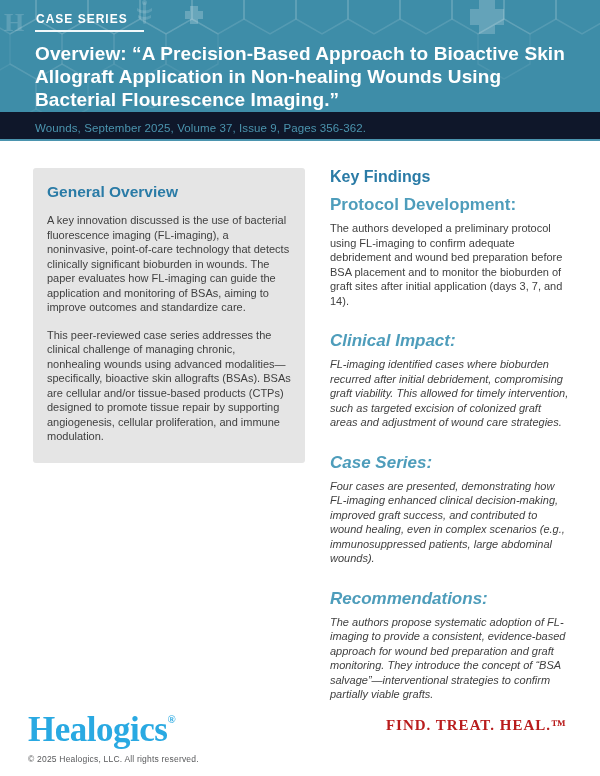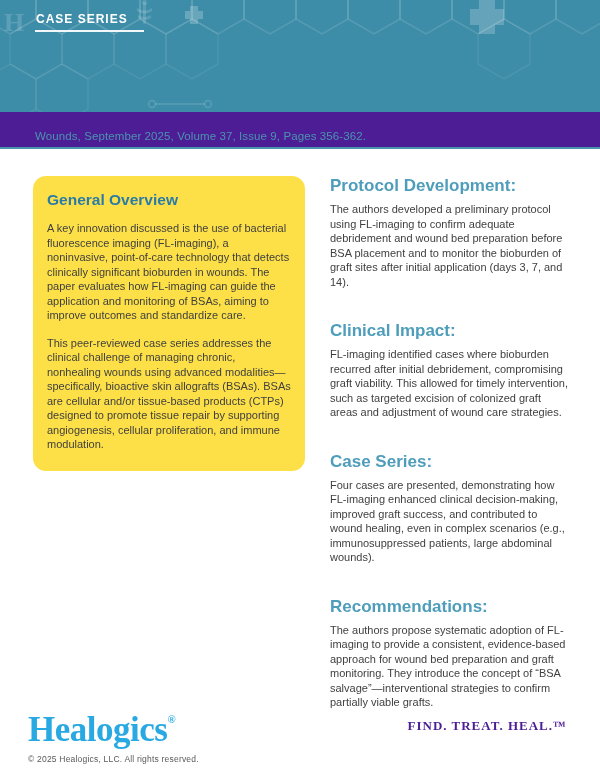--- a/index.html
+++ b/index.html
@@ -20,62 +20,62 @@
     position:relative; display:inline-block; color:#ffffff;
     font-size:12px; font-weight:bold; letter-spacing:1px;
     padding:0 16px 4px 1px; border-bottom:2px solid #f2f8fa;
   }
   .title {
     position:relative; margin-top:10px; width:545px; color:#ffffff;
     font-size:19px; font-weight:bold; line-height:23px; letter-spacing:0.1px;
   }
   
   .citation-band {
-    background:#4c1d95; padding:18px 35px 5px 35px;
+    background:#0f172a; padding:10px 35px 5px 35px;
     border-bottom:2px solid #4b94ae;
   }
   .citation { color:#4b94ae; font-size:11.5px; letter-spacing:0.1px; }
   
   .main { display:flex; padding:27px 30px 0 33px; gap:25px; }
   .overview-box {
-    width:272px; flex:0 0 272px; background:#fde047; border-radius:13px;
+    width:272px; flex:0 0 272px; background:#e5e5e5; border-radius:3px;
     padding:14px 14px 6px 14px; align-self:flex-start;
   }
   .overview-box h2 {
     color:#2a7ba6; font-size:15.5px; font-weight:bold; margin:1px 0 12px 0;
   }
   .overview-box p {
     color:#3f3f3f; font-size:11px; line-height:14.5px; margin:0 0 13px 0;
   }
   .findings { flex:1; min-width:0; }
   .findings h2 {
     color:#2a7ba6; font-size:16px; font-weight:bold; margin:0 0 9px 0;
   }
   .section { margin-top:0; }
-  .section + .section { margin-top:32px; }
+  .section + .section { margin-top:23px;font-style:italic; }
   .section-label {
     color:#4e9dbb; font-size:17px; font-weight:bold; margin:0 0 6px 0;
   }
   .section p {
     color:#3f3f3f; font-size:11px; line-height:14.5px; margin:0;
   }
   
   .footer {
     position:absolute; left:28px; right:33px; bottom:12px;
     display:flex; justify-content:space-between; align-items:center;
   }
   .logo {
     font-family:"Liberation Serif", serif; font-weight:bold;
     font-size:35px; color:#29a9e2; letter-spacing:-0.5px; line-height:36px;
   }
   .logo sup { font-size:11px; vertical-align:18px; letter-spacing:0; }
   .copyright { margin-top:6px; color:#58595b; font-size:8.5px; letter-spacing:0.2px; }
   .tagline {
     font-family:"Liberation Serif", serif; font-weight:bold;
-    font-size:13px; color:#4c1d95; letter-spacing:1px; margin-bottom:14px;
+    font-size:15px; color:#b91c1c; letter-spacing:1px; margin-bottom:14px;
   }
 </style>
 </head>
 <body>
 
 <div class="page">
 
   <div class="header">
     <svg class="header-deco" width="600" height="112" viewBox="0 0 600 112" aria-hidden="true">
       <g fill="none" stroke="rgba(255,255,255,0.12)" stroke-width="1.5">
@@ -116,35 +116,37 @@
       <g fill="rgba(255,255,255,0.20)">
         <path d="M479 0 h16 v9 h9 v16 h-9 v9 h-16 v-9 h-9 v-16 h9 z"></path>
       </g>
       <g stroke="rgba(255,255,255,0.14)" fill="none" stroke-width="1.5">
         <line x1="155" y1="104" x2="205" y2="104"></line>
         <circle cx="152" cy="104" r="3.5"></circle>
         <circle cx="208" cy="104" r="3.5"></circle>
       </g>
     </svg>
     <div class="badge">CASE SERIES</div>
+    <div class="title">Overview: “A Precision-Based Approach to Bioactive Skin Allograft Application in Non-healing Wounds Using Bacterial Flourescence Imaging.”</div>
   </div>
 
   <div class="citation-band">
     <div class="citation">Wounds, September 2025, Volume 37, Issue 9, Pages 356-362.</div>
   </div>
 
   <div class="main">
 
     <div class="overview-box">
       <h2>General Overview</h2>
       <p>A key innovation discussed is the use of bacterial fluorescence imaging (FL-imaging), a noninvasive, point-of-care technology that detects clinically significant bioburden in wounds. The paper evaluates how FL-imaging can guide the application and monitoring of BSAs, aiming to improve outcomes and standardize care.</p>
       <p>This peer-reviewed case series addresses the clinical challenge of managing chronic, nonhealing wounds using advanced modalities—specifically, bioactive skin allografts (BSAs). BSAs are cellular and/or tissue-based products (CTPs) designed to promote tissue repair by supporting angiogenesis, cellular proliferation, and immune modulation.</p>
     </div>
 
     <div class="findings">
+      <h2>Key Findings</h2>
 
       <div class="section">
         <div class="section-label">Protocol Development:</div>
         <p>The authors developed a preliminary protocol using FL-imaging to confirm adequate debridement and wound bed preparation before BSA placement and to monitor the bioburden of graft sites after initial application (days 3, 7, and 14).</p>
       </div>
 
       <div class="section">
         <div class="section-label">Clinical Impact:</div>
         <p>FL-imaging identified cases where bioburden recurred after initial debridement, compromising graft viability. This allowed for timely intervention, such as targeted excision of colonized graft areas and adjustment of wound care strategies.</p>
       </div>

